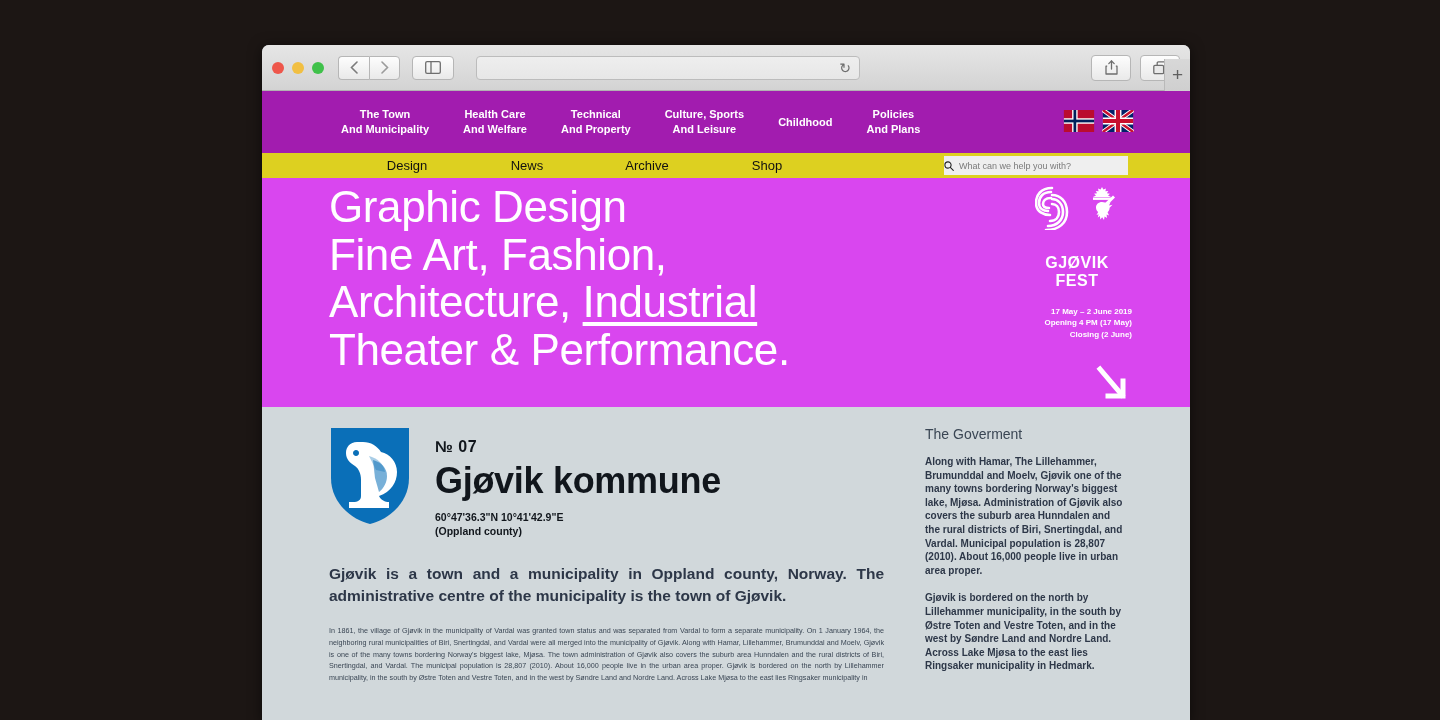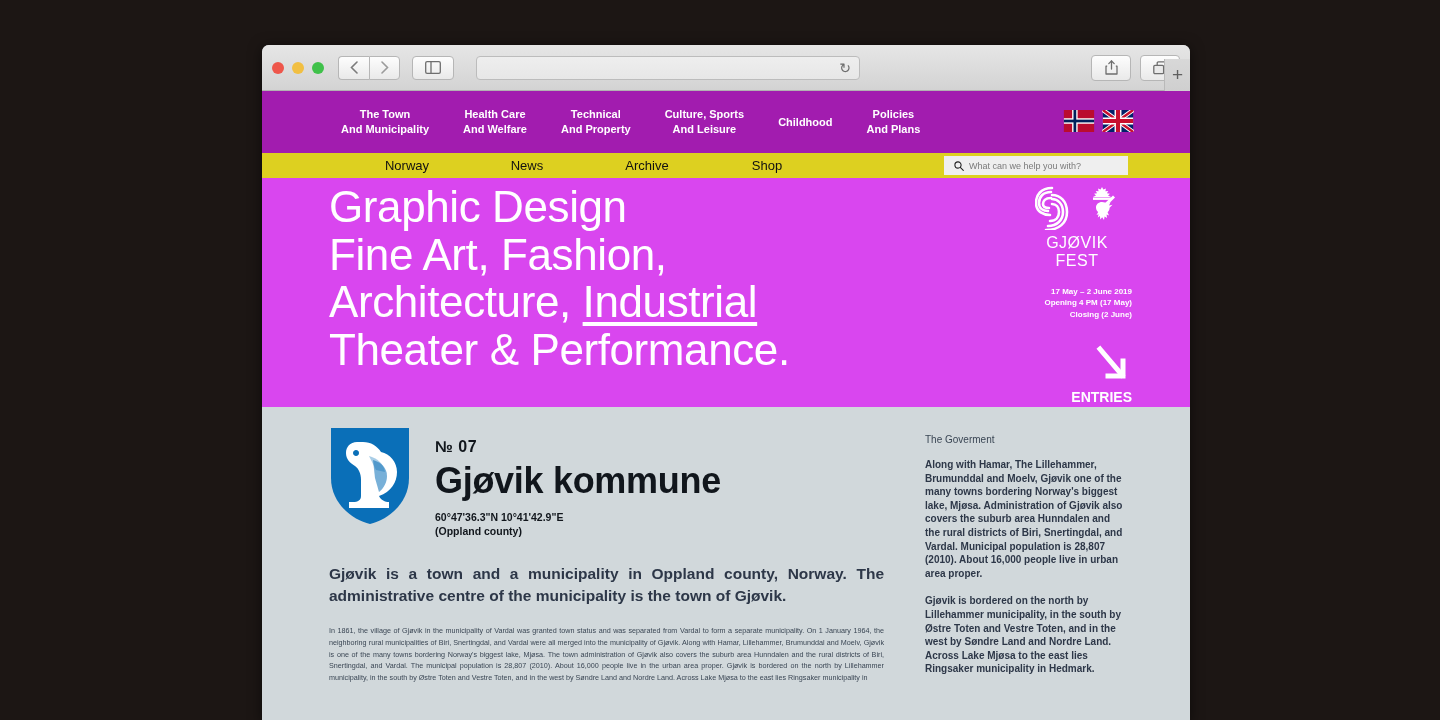--- a/index.html
+++ b/index.html
@@ -111,21 +111,21 @@
   #utility-links { display: flex; padding-left: 85px; }
   .util-link {
     font-size: 13px; color: #111;
     width: 120px; text-align: center;
   }
   #search-box {
     position: absolute; right: 62px; top: 3px;
     width: 184px; height: 19px;
     background: #efefef;
     display: flex; align-items: center;
-    padding: 0 10px; gap: 5px;
+    padding: 0 0; gap: 5px;
   }
   #search-box .sicon { color: #333; font-size: 10px; }
   #search-box .placeholder { font-size: 9px; color: #7b7b7b; }
 
   
   #hero {
     background: #d946ef;
     height: 229px;
     position: relative;
   }
@@ -139,22 +139,22 @@
   }
   #hero-headline .u { text-decoration: underline; text-underline-offset: 5px; }
 
   #fest-block {
     position: absolute; right: 58px; top: 8px;
     width: 110px;
     text-align: center; color: #fff;
   }
   #fest-marks { display: flex; justify-content: center; gap: 10px; align-items: flex-start; }
   #fest-title {
-    margin-top: 4px;
-    font-size: 16px; font-weight: normal; letter-spacing: .5px;
+    margin-top: 24px;
+    font-size: 16px; font-weight: bold; letter-spacing: .5px;
     line-height: 1.15;
     white-space: pre-line;
   }
   #fest-dates {
     margin-top: 15px;
     font-size: 8px; font-weight: bold; line-height: 1.45;
     white-space: pre-line;
     text-align: right;
   }
   #entries-block { margin-top: 24px; }
@@ -196,21 +196,21 @@
   #body-copy {
     margin-top: 18px;
     font-size: 7.2px; color: #3a4654;
     line-height: 1.62; text-align: justify;
   }
 
   #side-col {
     position: absolute; left: 663px; top: 19px; width: 200px;
   }
   #side-heading {
-    font-size: 10px; color: #3a4654; margin-bottom: 13px; margin-top: 8px;
+    font-size: 14px; color: #3a4654; margin-bottom: 13px;
   }
   .side-para {
     font-size: 10px; font-weight: bold; color: #2d3748;
     line-height: 1.36; margin-bottom: 14px;
   }
 </style>
 </head>
 <body>
 
 <div id="browser-window">
@@ -294,21 +294,21 @@
         <path d="M0 0 L22 16 M22 0 L0 16" stroke="#fff" stroke-width="3.2"></path>
         <path d="M0 0 L22 16 M22 0 L0 16" stroke="#c8102e" stroke-width="1.8"></path>
         <path d="M11 0 L11 16 M0 8 L22 8" stroke="#fff" stroke-width="5"></path>
         <path d="M11 0 L11 16 M0 8 L22 8" stroke="#c8102e" stroke-width="3"></path>
       </svg>
     </div>
   </div>
 
   <div id="utility-bar">
     <div id="utility-links">
-      <div class="util-link">Norway</div>
+      <div class="util-link">Design</div>
       <div class="util-link">News</div>
       <div class="util-link">Archive</div>
       <div class="util-link">Shop</div>
     </div>
     <div id="search-box">
       <svg class="sicon" width="10" height="10" viewBox="0 0 10 10">
         <circle cx="4" cy="4" r="3.1" fill="none" stroke="#222" stroke-width="1.1"></circle>
         <line x1="6.3" y1="6.3" x2="9.3" y2="9.3" stroke="#222" stroke-width="1.1" stroke-linecap="round"></line>
       </svg>
       <span class="placeholder">What can we help you with?</span>

